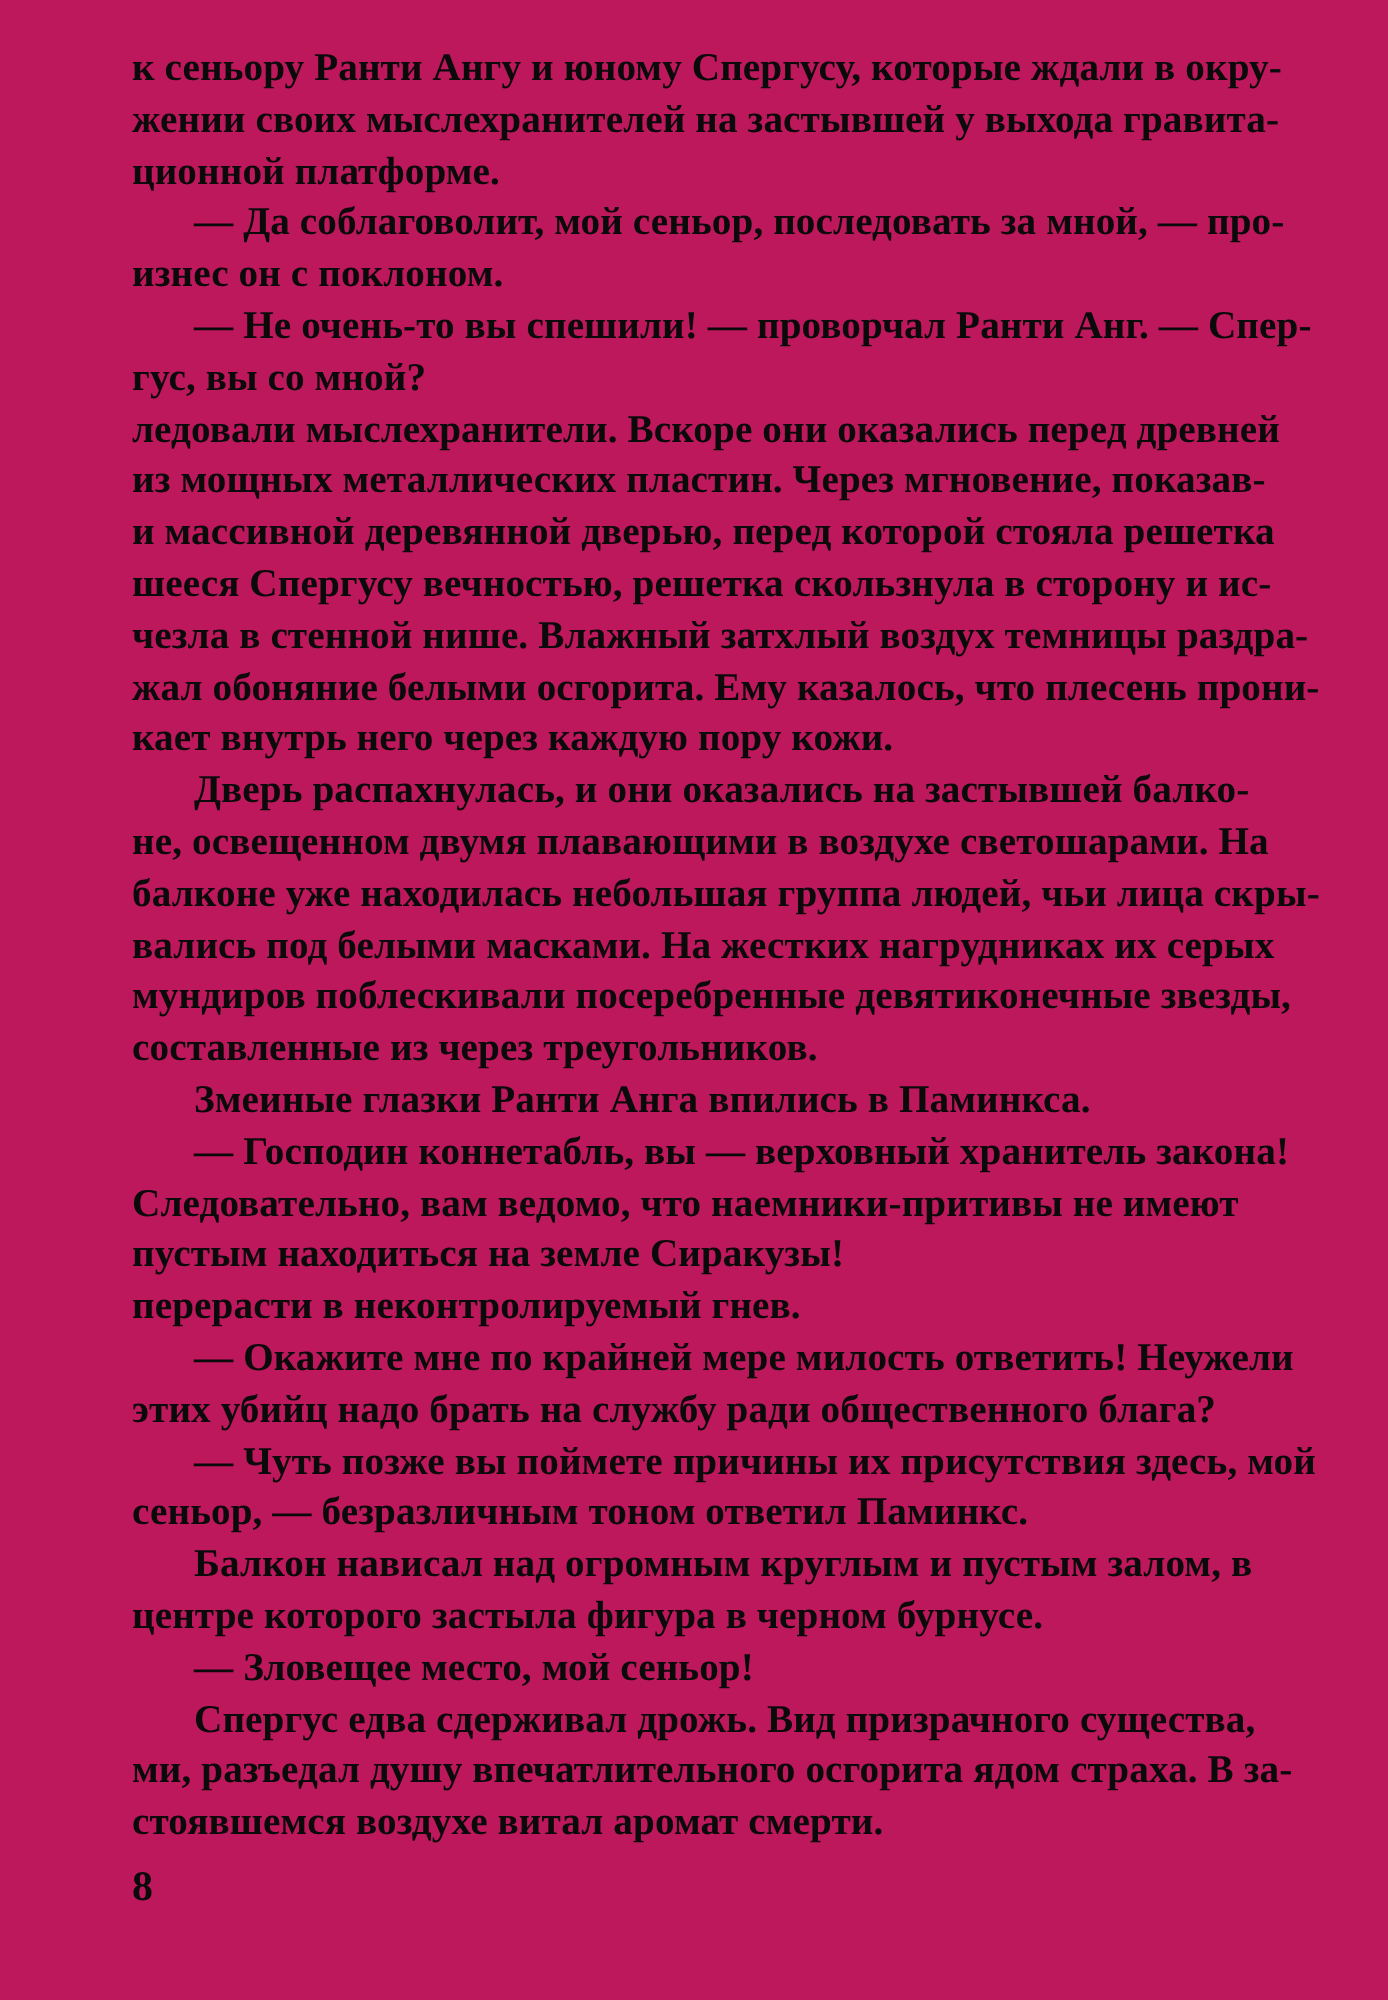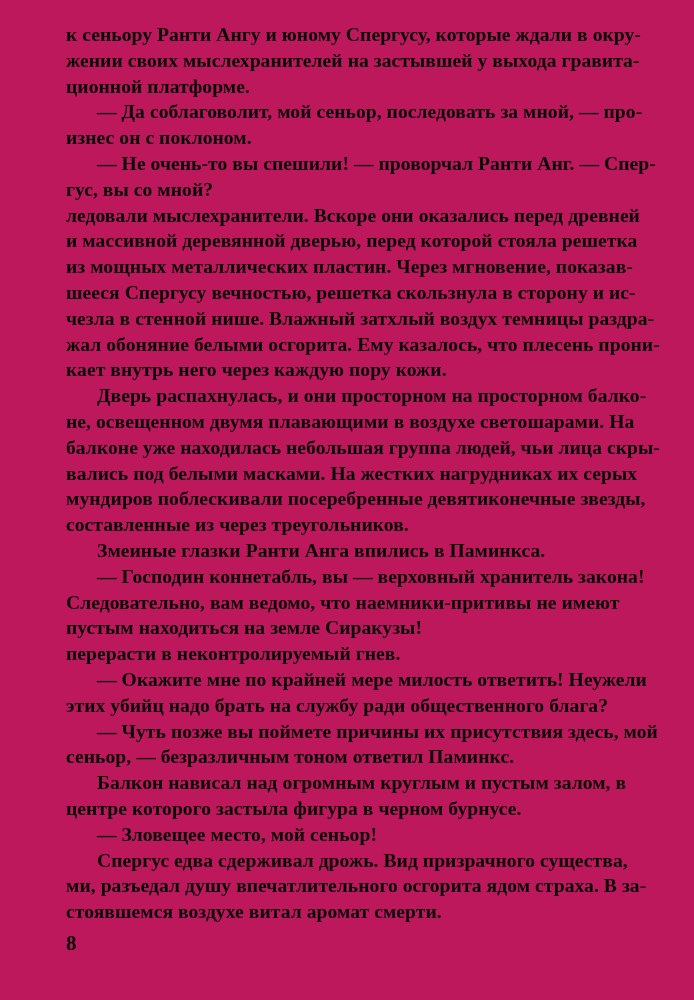--- a/index.html
+++ b/index.html
@@ -58,27 +58,27 @@
   <div class="text-column">
 
   <span class="line j">к сеньору Ранти Ангу и юному Спергусу, которые ждали в окру-</span>
       <span class="line j">жении своих мыслехранителей на застывшей у выхода гравита-</span>
       <span class="line j">ционной платформе.</span>
       <span class="line j indent-para">— Да соблаговолит, мой сеньор, последовать за мной, — про-</span>
       <span class="line j">изнес он с поклоном.</span>
       <span class="line j indent-para">— Не очень-то вы спешили! — проворчал Ранти Анг. — Спер-</span>
       <span class="line j">гус, вы со мной?</span>
       <span class="line j">ледовали мыслехранители. Вскоре они оказались перед древней</span>
+      <span class="line j">из мощных металлических пластин. Через мгновение, показав-</span>
       <span class="line j">и массивной деревянной дверью, перед которой стояла решетка</span>
-      <span class="line j">из мощных металлических пластин. Через мгновение, показав-</span>
       <span class="line j">шееся Спергусу вечностью, решетка скользнула в сторону и ис-</span>
       <span class="line j">чезла в стенной нише. Влажный затхлый воздух темницы раздра-</span>
       <span class="line j">жал обоняние белыми осгорита. Ему казалось, что плесень прони-</span>
       <span class="line j">кает внутрь него через каждую пору кожи.</span>
-      <span class="line j indent-para">Дверь распахнулась, и они просторном на просторном балко-</span>
+      <span class="line j indent-para">Дверь распахнулась, и они оказались на застывшей балко-</span>
       <span class="line j">не, освещенном двумя плавающими в воздухе светошарами. На</span>
       <span class="line j">балконе уже находилась небольшая группа людей, чьи лица скры-</span>
       <span class="line j">вались под белыми масками. На жестких нагрудниках их серых</span>
       <span class="line j">мундиров поблескивали посеребренные девятиконечные звезды,</span>
       <span class="line j">составленные из через треугольников.</span>
       <span class="line j indent-para">Змеиные глазки Ранти Анга впились в Паминкса.</span>
       <span class="line j indent-para">— Господин коннетабль, вы — верховный хранитель закона!</span>
       <span class="line j">Следовательно, вам ведомо, что наемники-притивы не имеют</span>
       <span class="line j">пустым находиться на земле Сиракузы!</span>
       <span class="line j">перерасти в неконтролируемый гнев.</span>

